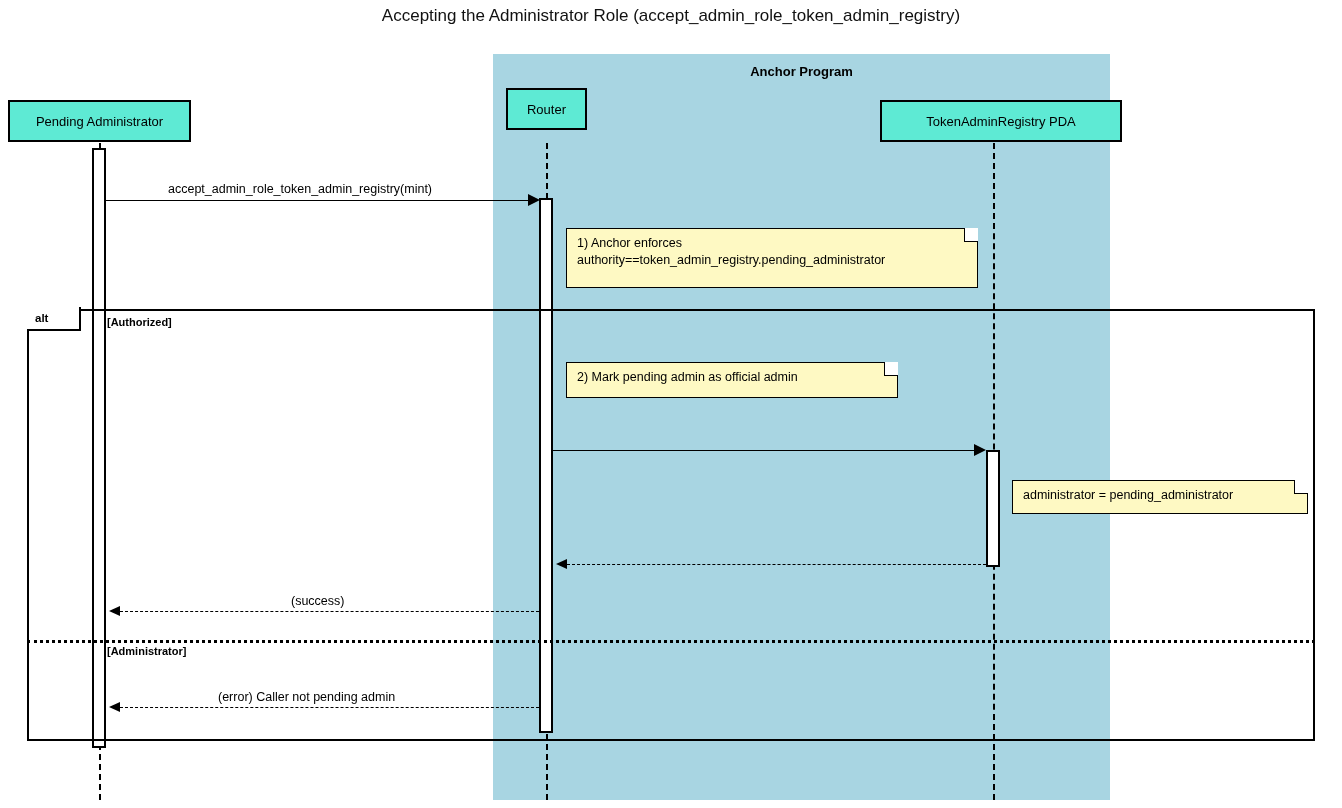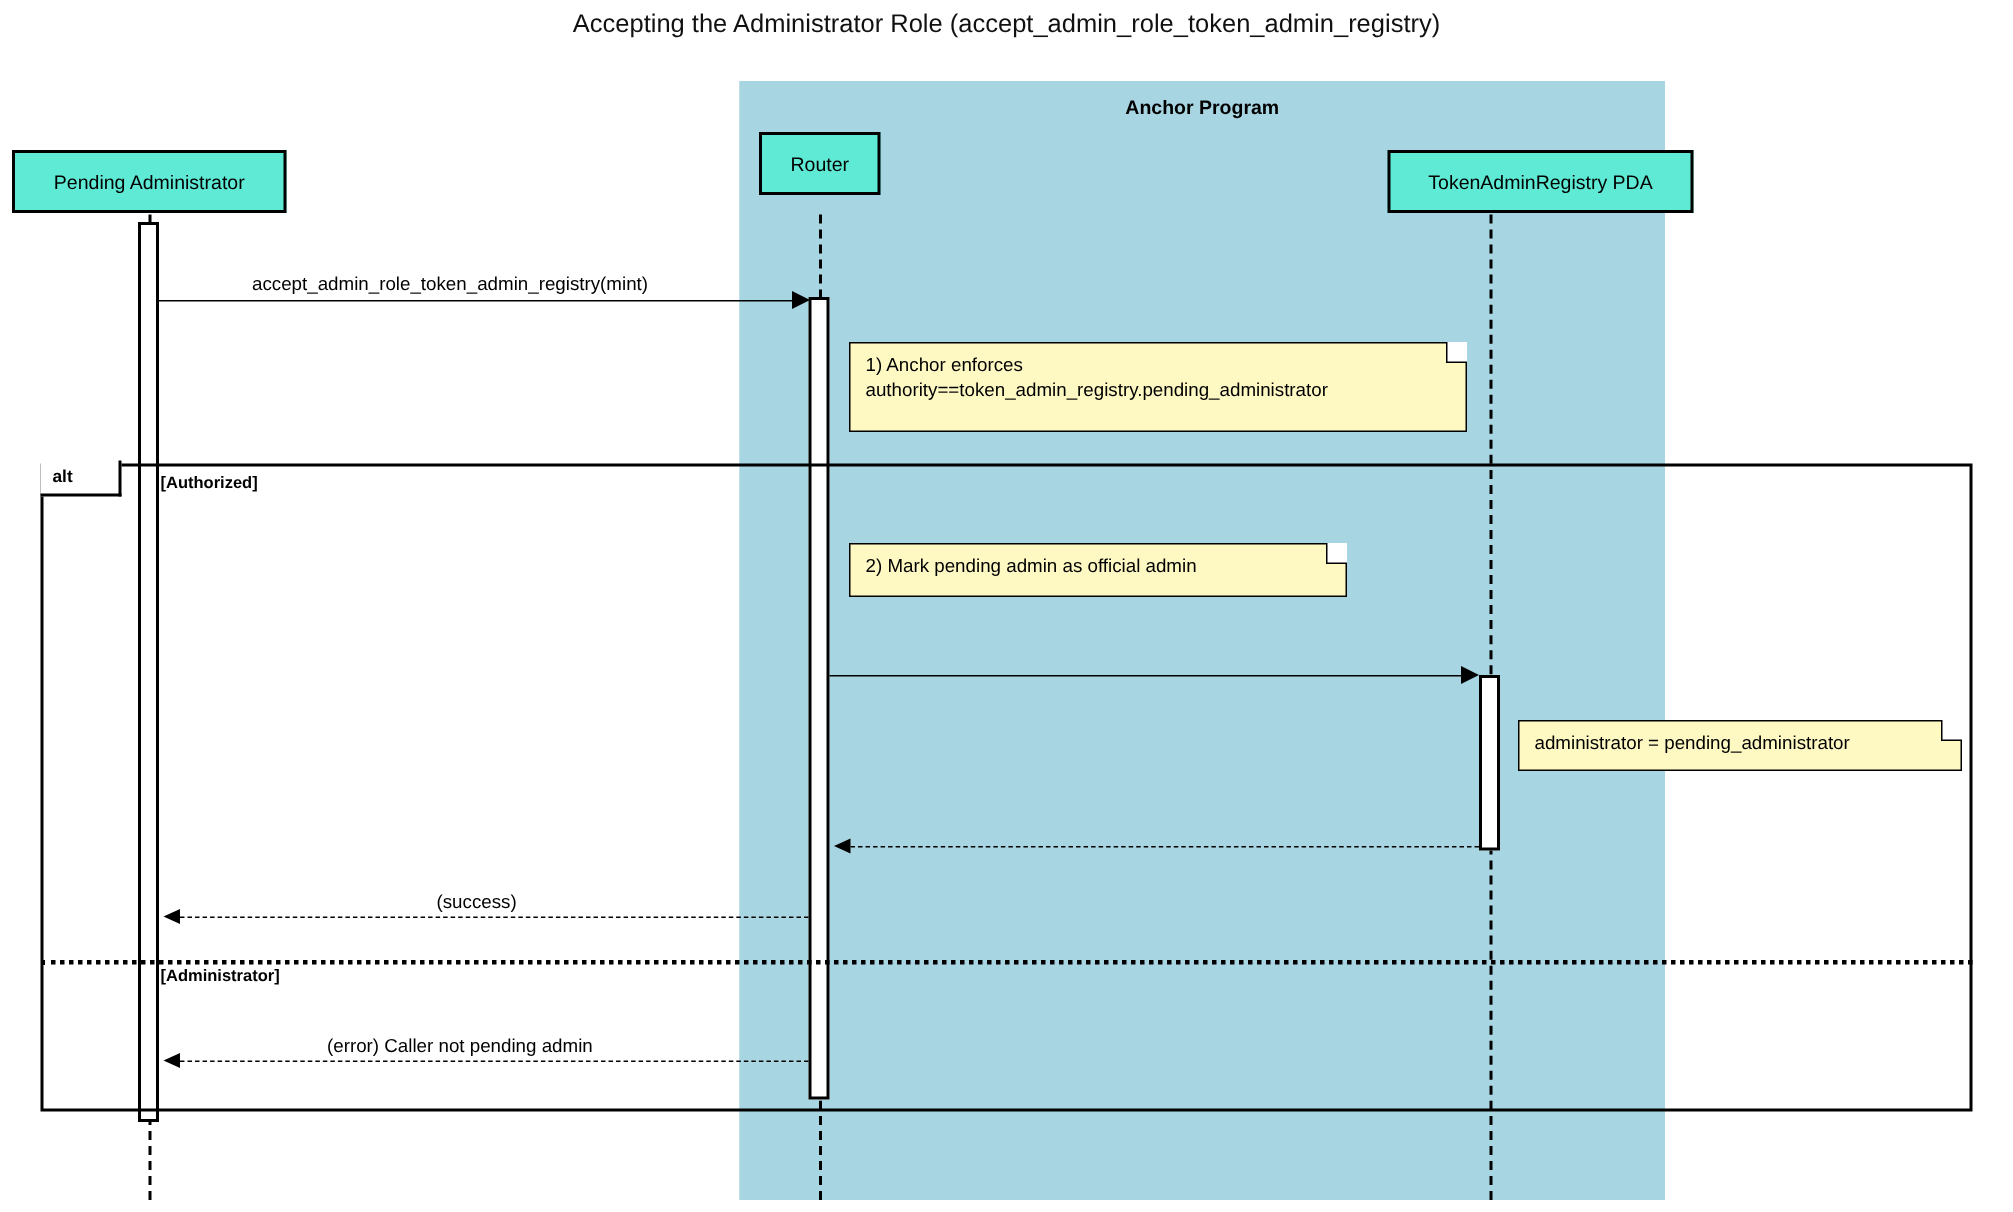--- a/index.html
+++ b/index.html
@@ -177,21 +177,21 @@
   <div class="activation" style="left:92px; top:148px; width:14px; height:600px;"></div>
   <div class="activation" style="left:539px; top:198px; width:14px; height:535px;"></div>
   <div class="activation" style="left:986px; top:450px; width:14px; height:117px;"></div>
 
   <div class="lifeline-box" style="left:8px; top:100px; width:183px; height:42px;">
     <span>Pending Administrator</span>
   </div>
   <div class="lifeline-box" style="left:506px; top:88px; width:81px; height:42px;">
     <span>Router</span>
   </div>
-  <div class="lifeline-box" style="left:925px; top:100px; width:204px; height:42px;">
+  <div class="lifeline-box" style="left:880px; top:100px; width:242px; height:42px;">
     <span>TokenAdminRegistry PDA</span>
   </div>
 
   <div class="arrow-line" style="left:106px; top:200px; width:424px;"></div>
   <div class="arrow-head-r" style="left:528px; top:194px;"></div>
   <div class="arrow-label" style="left:168px; top:182px;">accept_admin_role_token_admin_registry(mint)</div>
 
   <div class="note" style="left:566px; top:228px; width:412px; height:60px;">1) Anchor enforces
 authority==token_admin_registry.pending_administrator</div>
 

